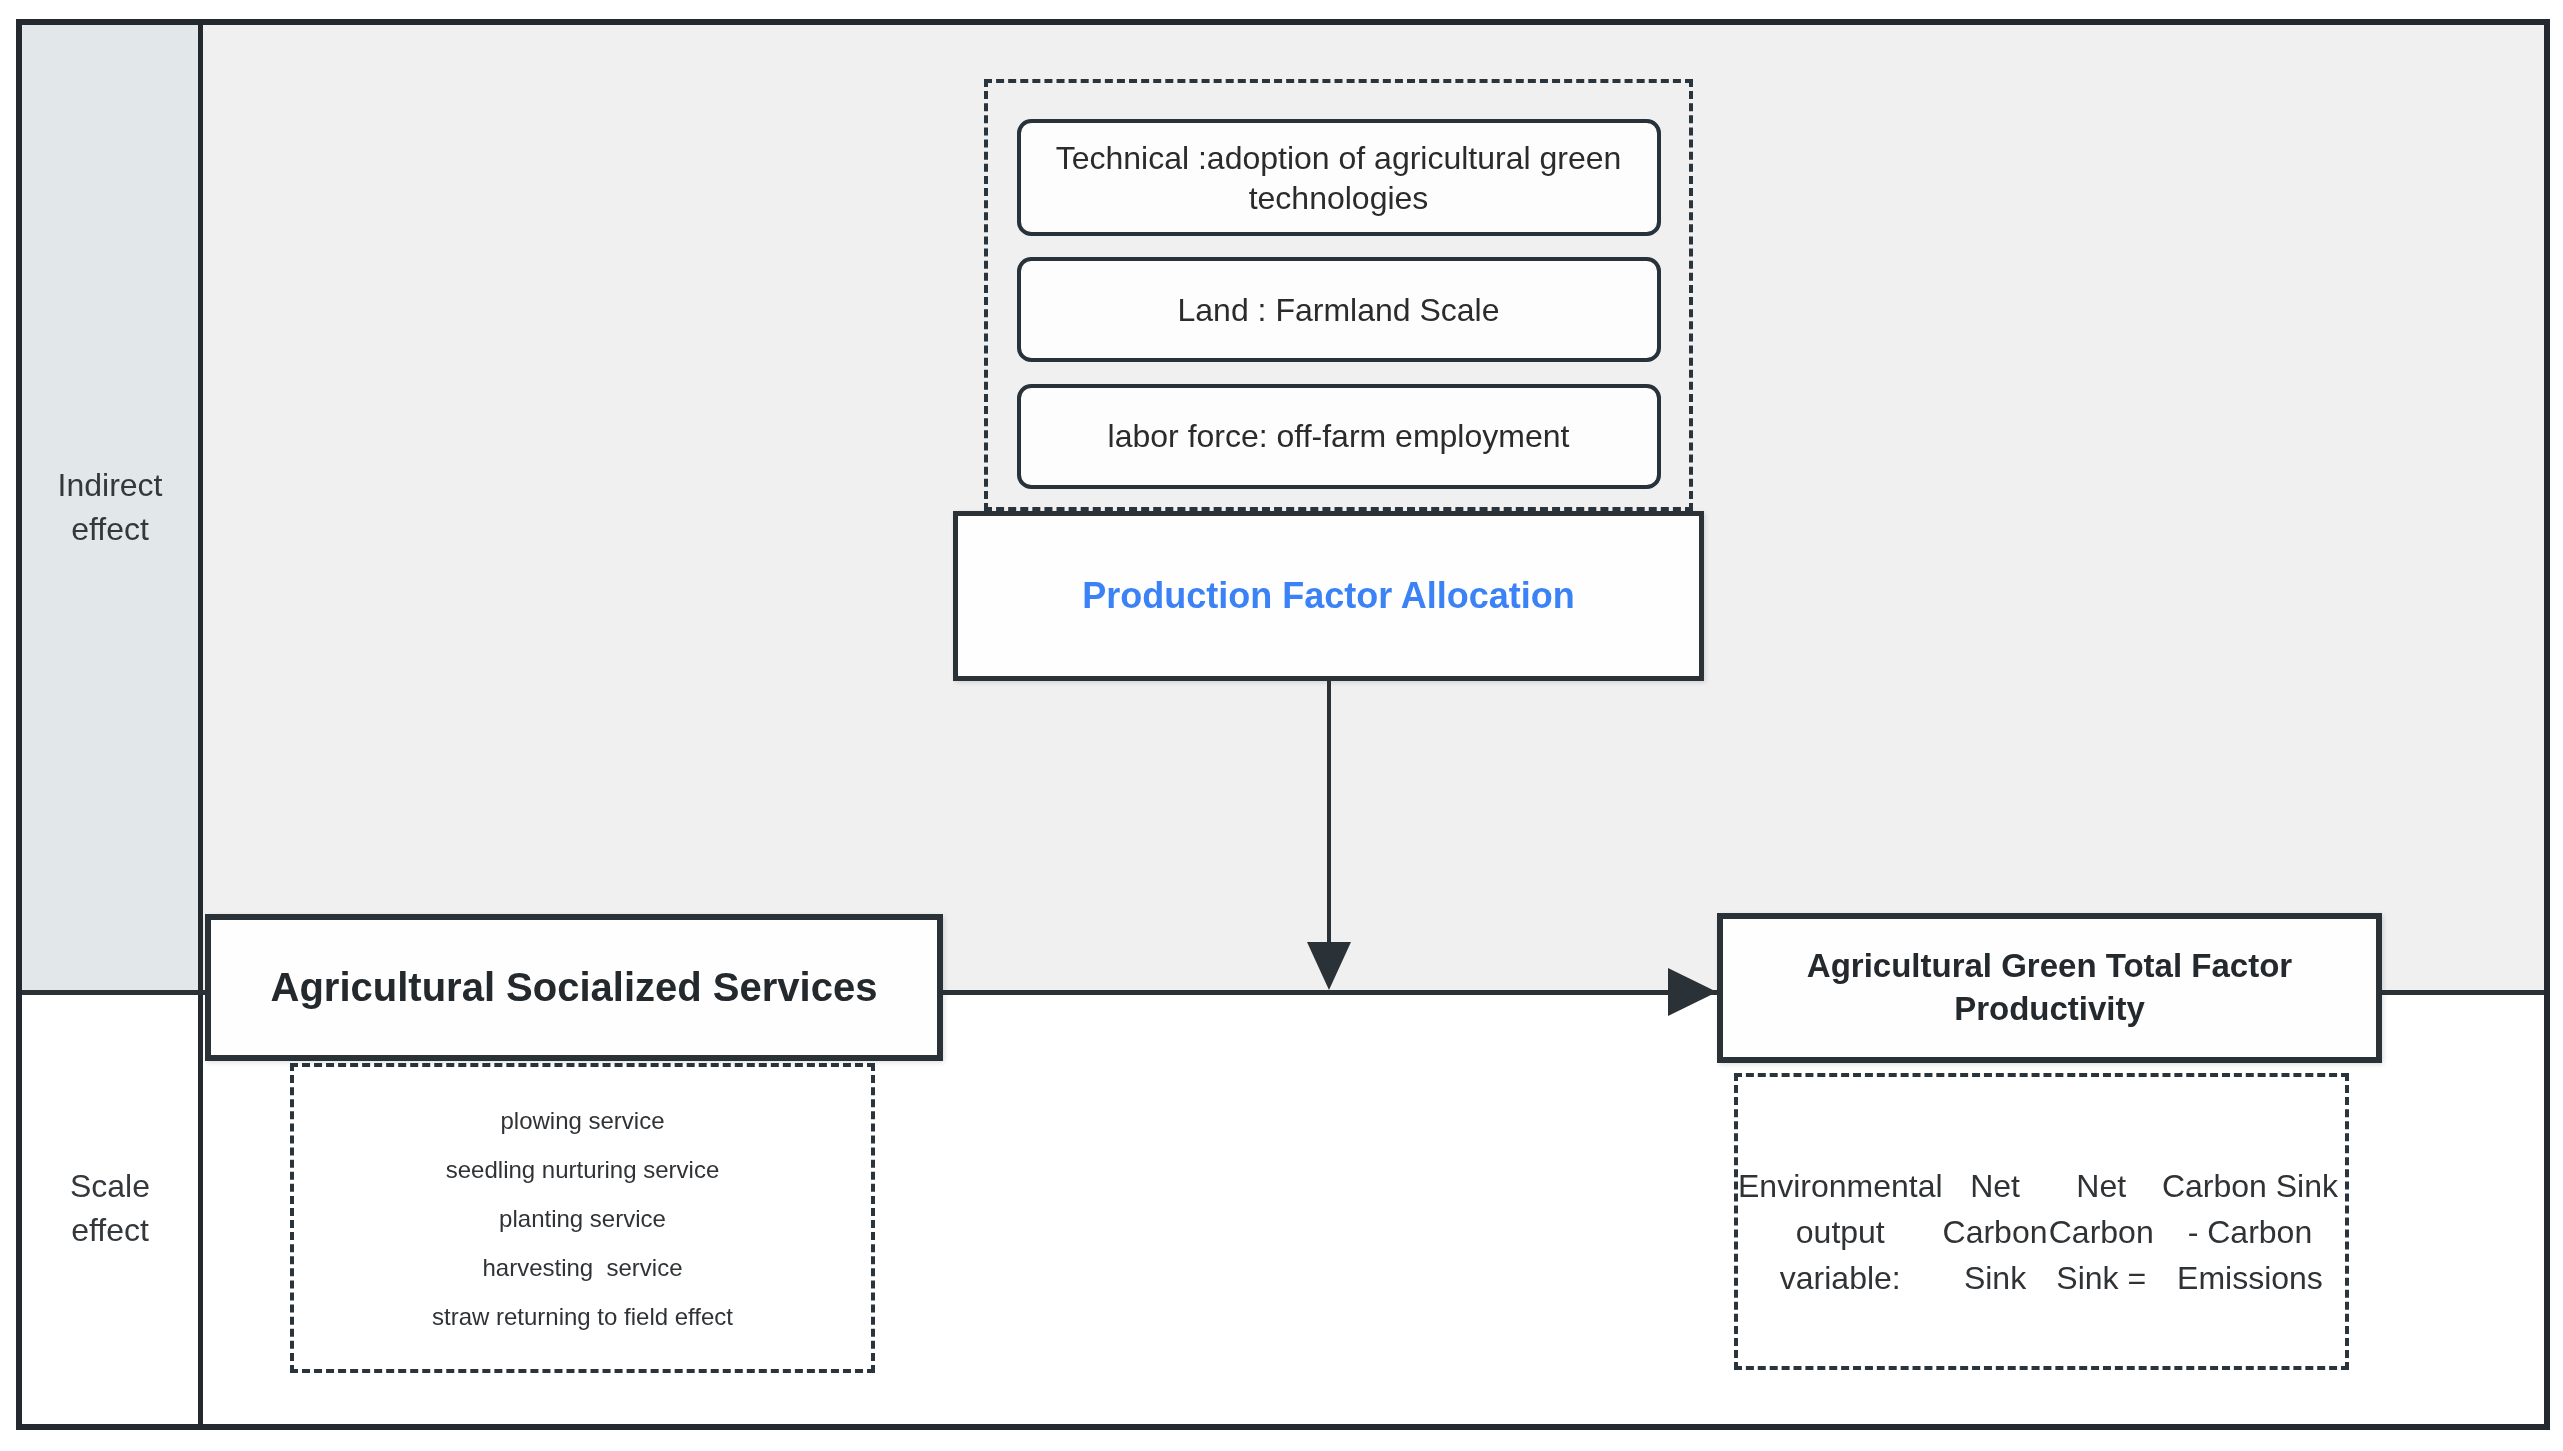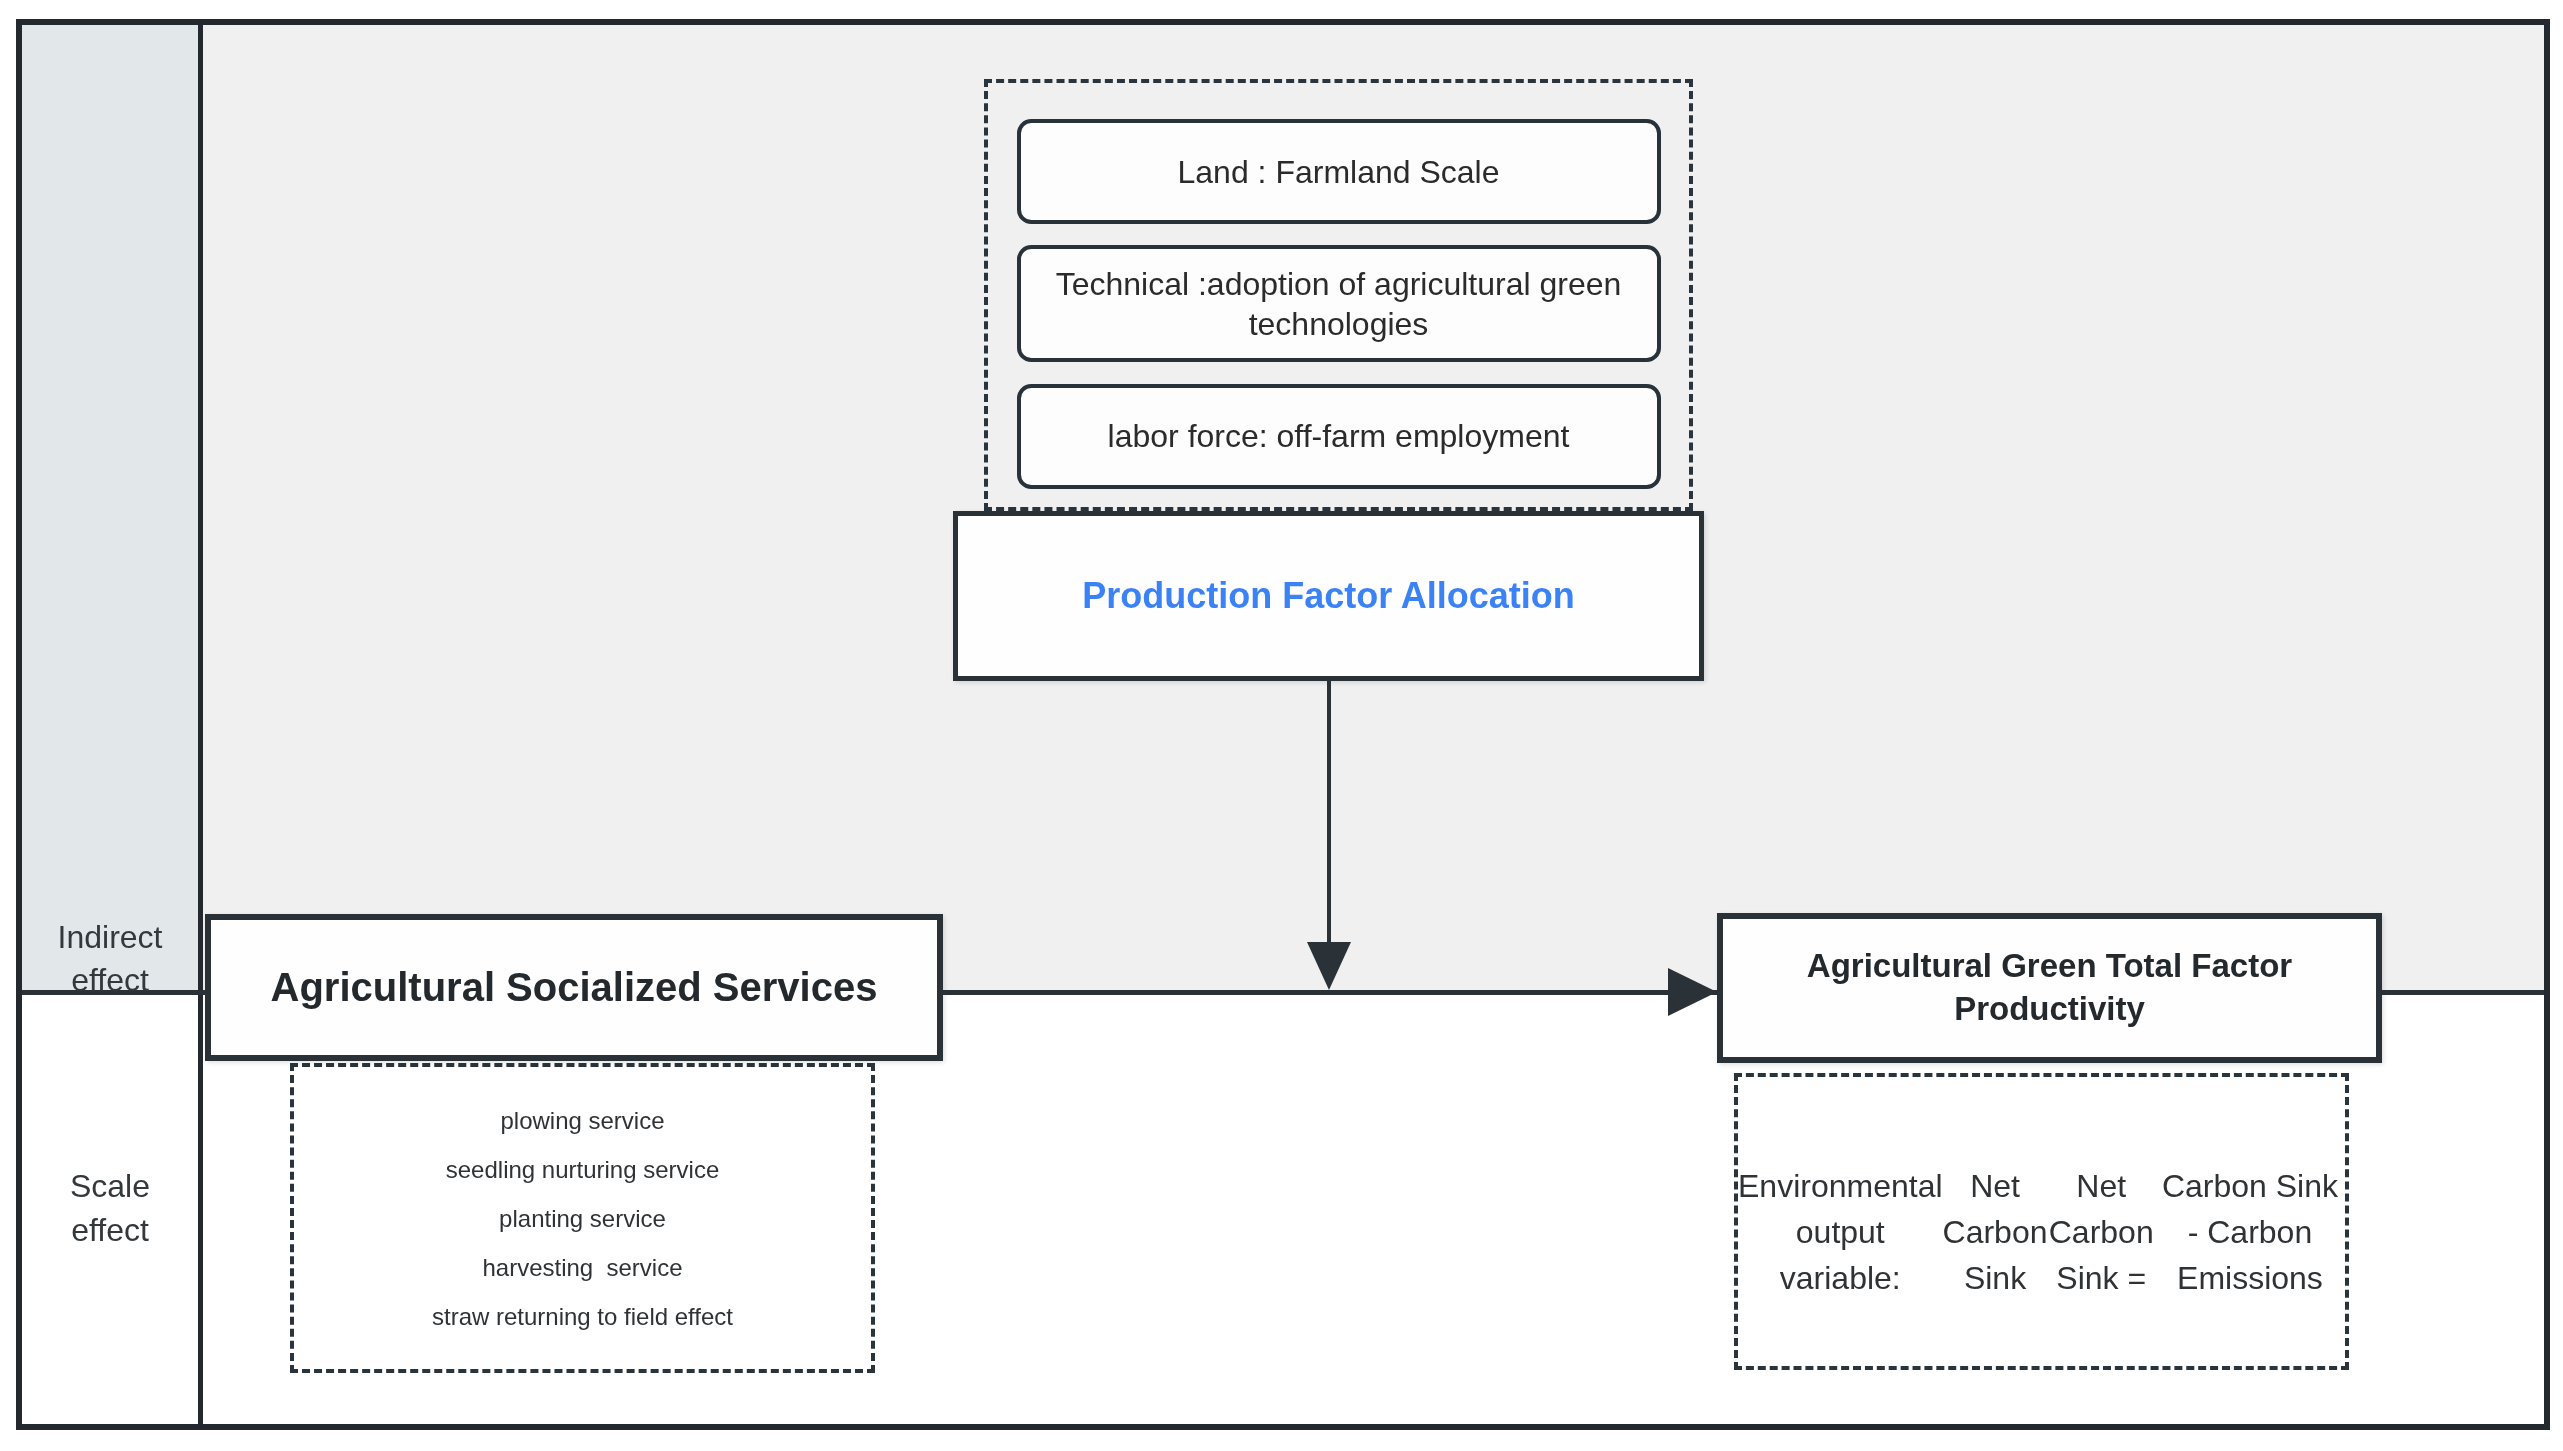--- a/index.html
+++ b/index.html
@@ -15,21 +15,21 @@
   .bg-indirect{left:0;top:0;width:2522px;height:965px;background:#f0f0f1;z-index:0;}
   .bg-leftcol{left:0;top:0;width:176px;height:965px;background:#e2e8ea;z-index:0;}
   .vline{left:176px;top:0;width:4.8px;height:1399px;background:#23292e;z-index:1;}
   .hline{left:0;top:965px;width:2522px;height:4.8px;background:#2a3137;z-index:1;}
 
   .row-label{
     left:0;width:176px;display:flex;flex-direction:column;align-items:center;
     justify-content:center;font-size:32px;line-height:1.35;color:#33383c;z-index:2;
     text-align:center;
   }
-  .row-label.indirect{top:12px;height:965px;justify-content:flex-end;}
+  .row-label.indirect{top:0;height:965px;}
   .row-label.direct{top:969px;height:429px;}
 
   .dashed-box{border:4.8px dashed #2a343c;z-index:2;box-sizing:border-box;}
   .factors{
     left:962px;top:54px;width:709px;height:432px;
     display:flex;flex-direction:column;padding:36px 28.5px 14.3px 28.5px;gap:21.4px;
     background:transparent;
   }
   .pill{
     border:4px solid #27323a;border-radius:14.3px;background:#fdfdfe;
@@ -86,25 +86,25 @@
     <div class="row-label indirect">
       <span>Indirect</span>
       <span>effect</span>
     </div>
     <div class="row-label direct">
       <span>Scale</span>
       <span>effect</span>
     </div>
 
     <div class="dashed-box factors">
+      <div class="pill h2">
+        <span>Technical :adoption of agricultural green technologies</span>
+      </div>
       <div class="pill h1">
         <span>Land : Farmland Scale</span>
-      </div>
-      <div class="pill h2">
-        <span>Technical :adoption of agricultural green technologies</span>
       </div>
       <div class="pill h1">
         <span>labor force: off-farm employment</span>
       </div>
     </div>
 
     <div class="solid-box pfa">
       <span>Production Factor Allocation</span>
     </div>
 

